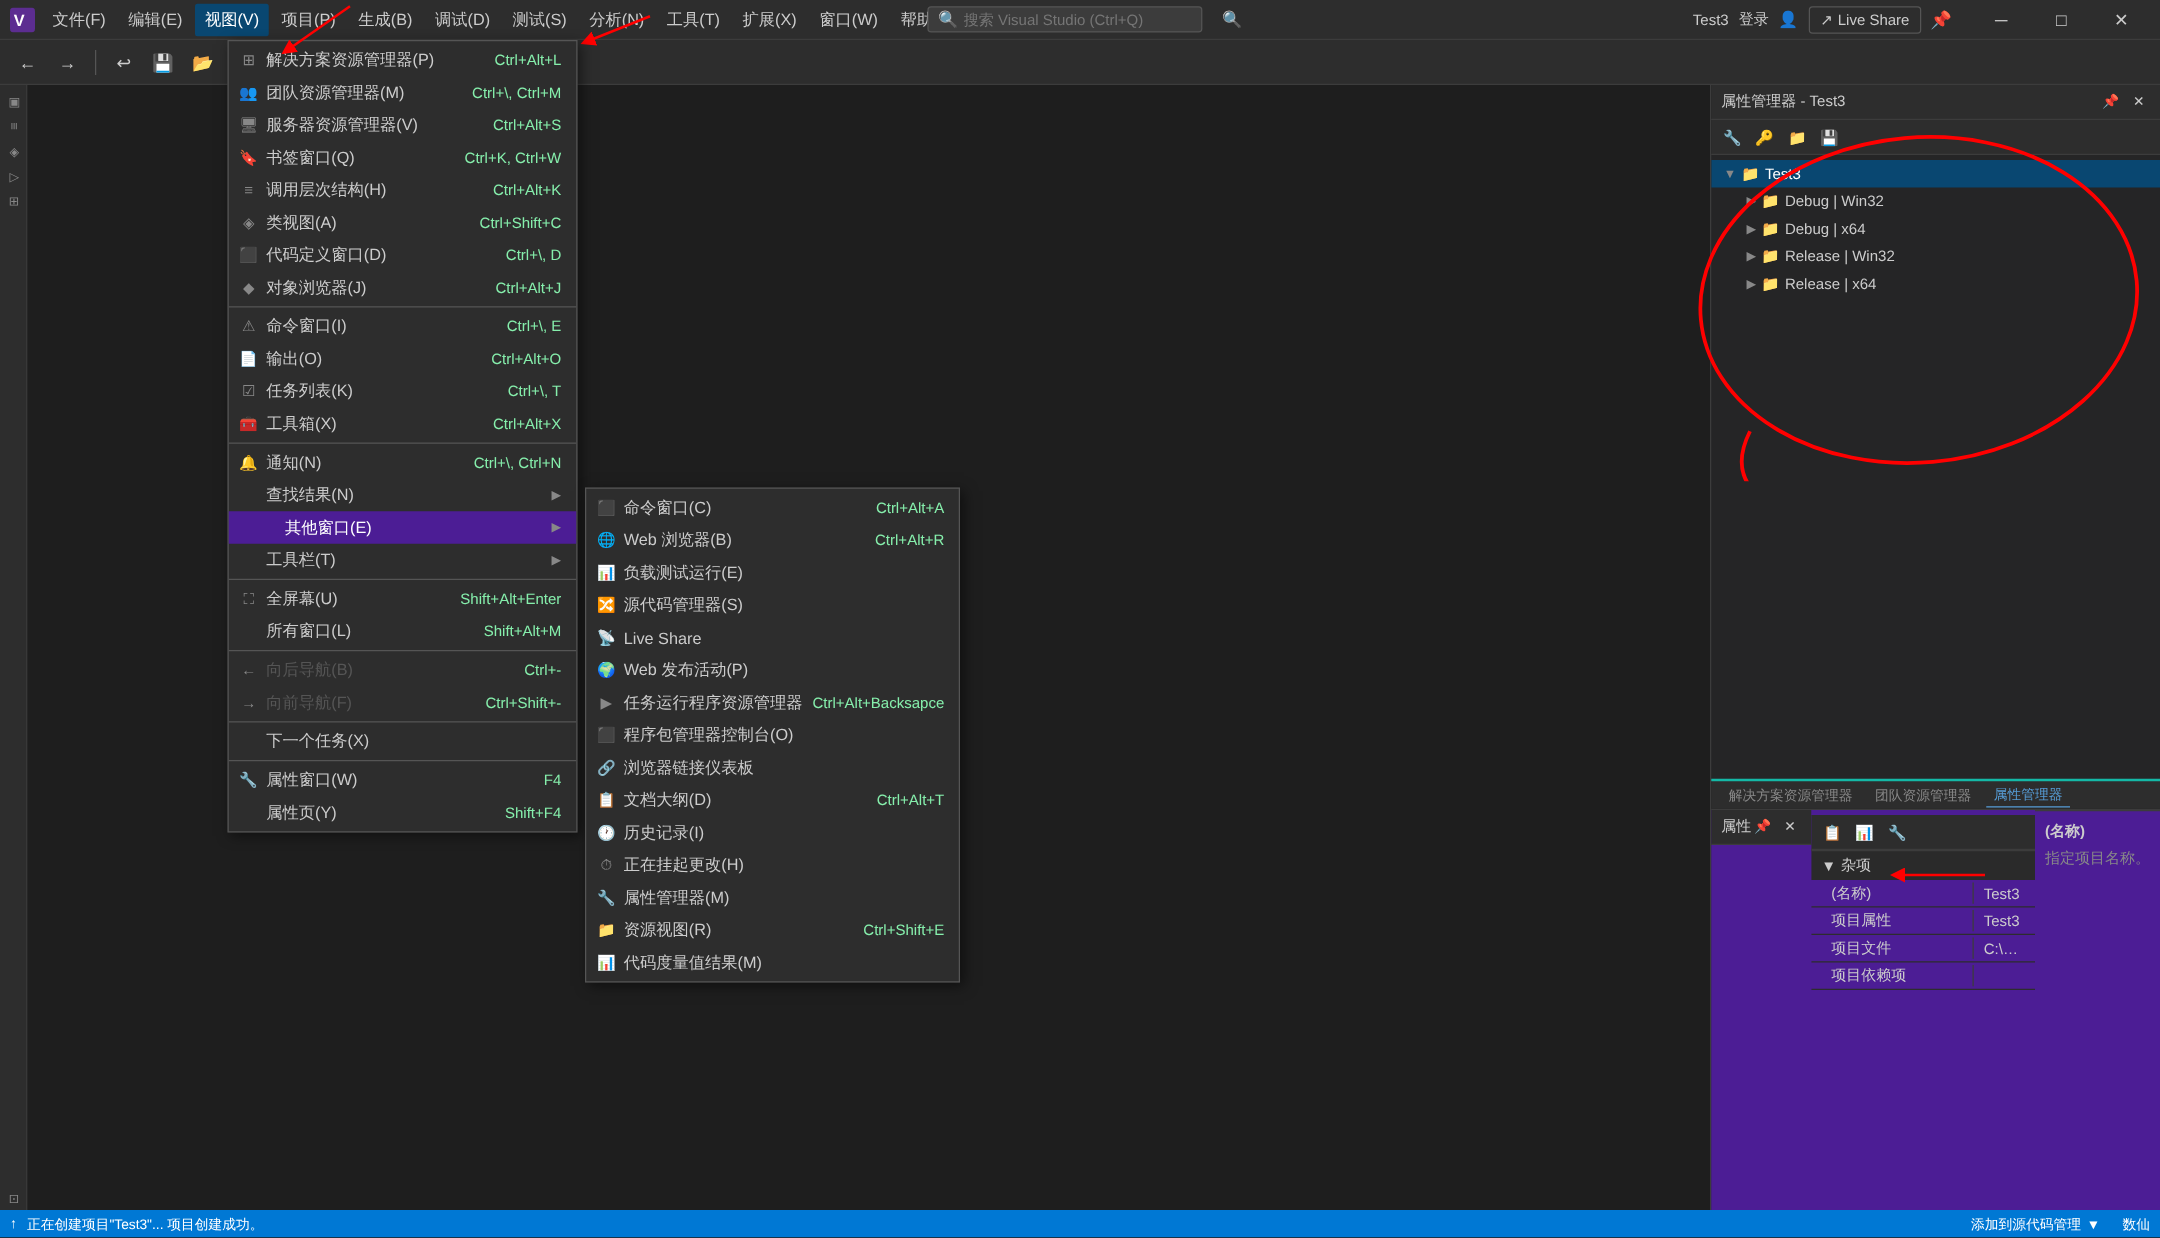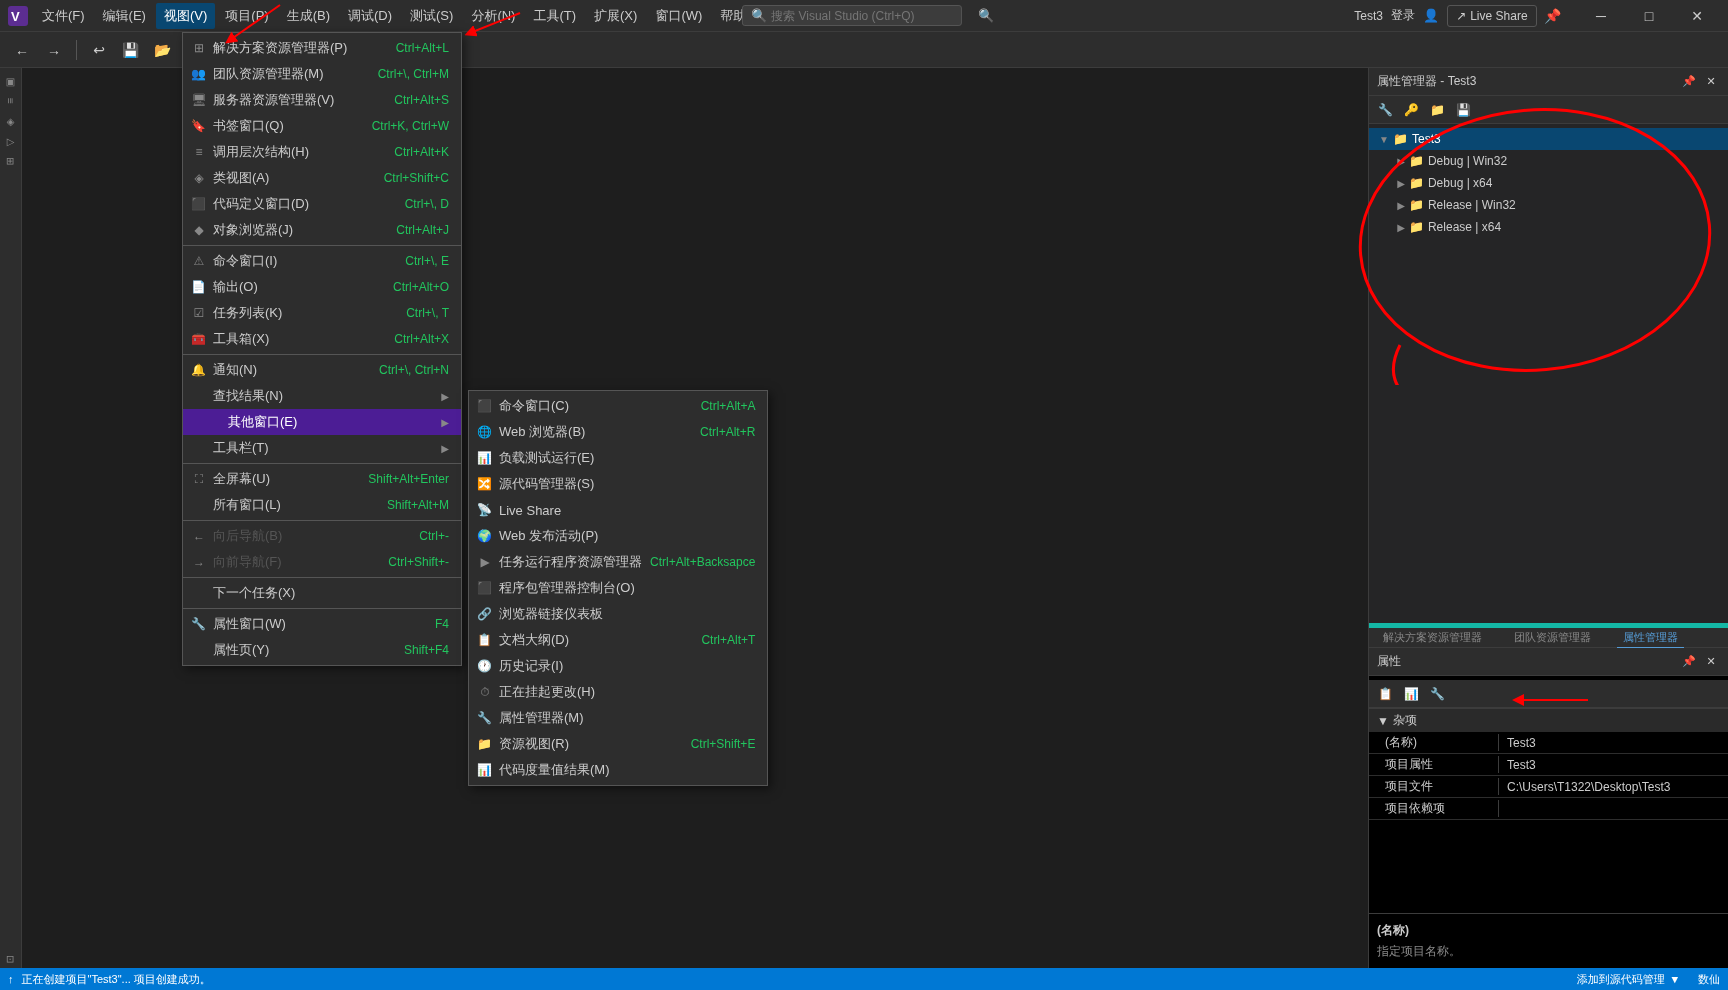--- a/index.html
+++ b/index.html
@@ -259,37 +259,37 @@
     .tree-item .folder-icon { color: #dcb67a; font-size: 12px; }
     .tree-item.child { padding-left: 24px; }
 
     
     .bottom-tabs {
       height: 24px;
       background: #2d2d2d;
       display: flex;
       align-items: center;
       padding: 0 8px;
-      border-top: 5px solid #14b8a6;
-      gap: 20px;
+      border-top: 2px solid #14b8a6;
+      gap: 6px;
     }
     .tab-item {
       font-size: 11px;
       color: #888;
       cursor: pointer;
       padding: 2px 6px;
     }
     .tab-item.active { color: #569cd6; border-bottom: 1px solid #569cd6; }
 
     
     .properties-panel {
       height: 320px;
-      background: #000000;
-      display: flex;
-      flex-direction: column;
+      background: #4c1d95;
+      display: flex;
+      flex-direction: row;
     }
     .props-title {
       height: 28px;
       background: #2d2d2d;
       display: flex;
       align-items: center;
       padding: 0 8px;
       font-size: 12px;
       border-bottom: 1px solid #3c3c3c;
       justify-content: space-between;
@@ -403,21 +403,21 @@
     .dropdown-item .item-icon {
       position: absolute;
       left: 8px;
       width: 16px;
       text-align: center;
       font-size: 12px;
       color: #888;
     }
     .dropdown-item .item-label { flex: 1; }
     .dropdown-item .item-shortcut {
-      color: #22c55e;
+      color: #86efac;
       font-size: 12px;
       margin-left: auto;
     }
     .dropdown-item .item-arrow {
       color: #888;
       font-size: 10px;
     }
     .dropdown-item.disabled { color: #555; cursor: default; }
     .dropdown-separator {
       height: 1px;

